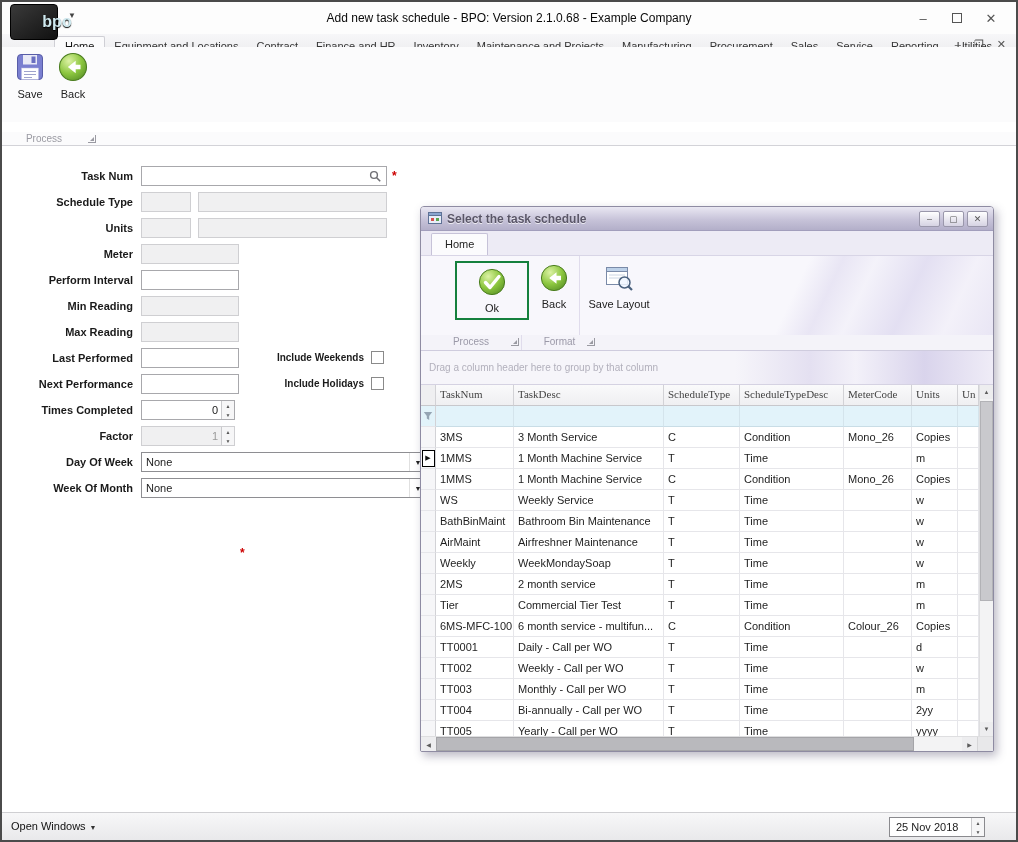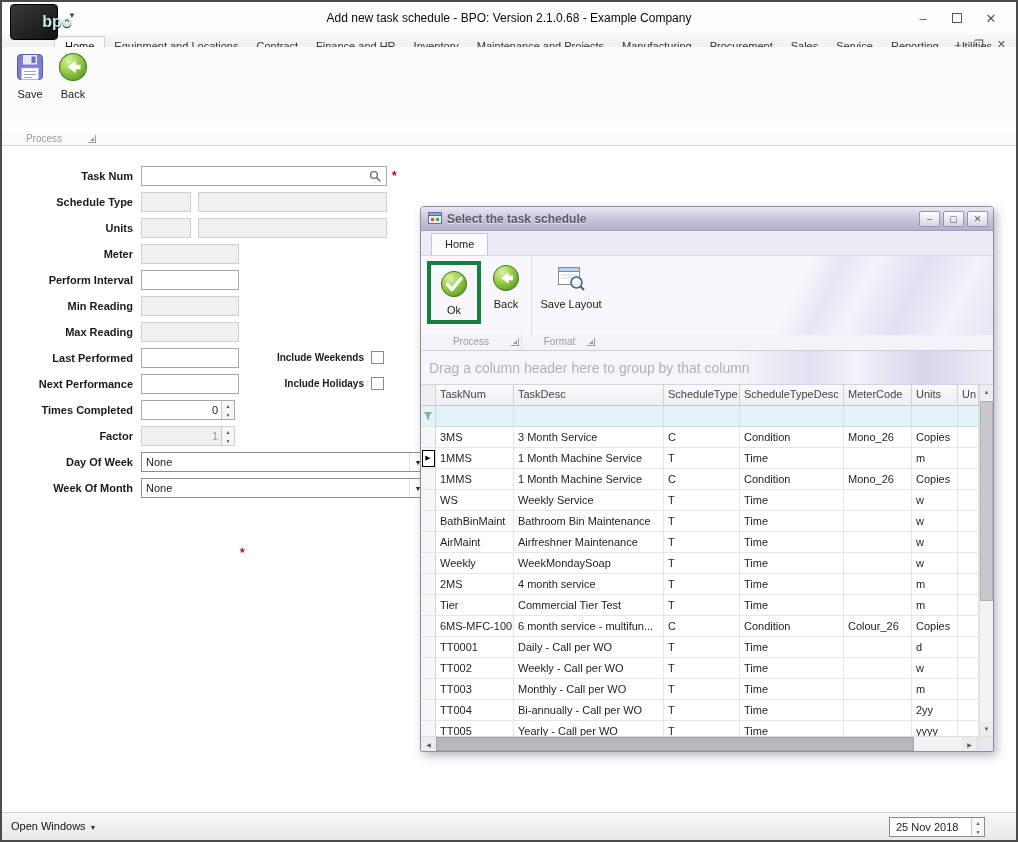--- a/index.html
+++ b/index.html
@@ -58,33 +58,33 @@
   .dlg-titlebar { height: 24px; background: linear-gradient(#e9e7f2,#c7c3d9 55%,#b3afc9); border-radius: 3px 3px 0 0; display: flex; align-items: center; padding: 0 5px 0 7px; border-bottom: 1px solid #a29ebc; }
   .dlg-title { flex: 1; font-size: 12px; font-weight: bold; color: #5a5668; text-shadow: 0 1px 0 rgba(255,255,255,.7); padding-left: 5px; }
   .dlg-btn { width: 21px; height: 16px; border: 1px solid #9a97ab; border-radius: 2px; background: linear-gradient(#ffffff,#d6d3e3); font-size: 9px; color: #555; display: inline-flex; align-items: center; justify-content: center; margin-left: 3px; cursor: default; }
   .dlg-tabrow { height: 24px; background: #edebf5; display: flex; align-items: flex-end; padding-left: 10px; }
   .dlg-tab { background: #fbfbfd; border: 1px solid #c6c2d8; border-bottom: none; border-radius: 2px 2px 0 0; font-size: 11px; color: #222; padding: 4px 13px 5px; cursor: default; }
   .dlg-toolbar { height: 80px; background: #f8f7fc; border-top: 1px solid #d8d5e6; position: relative; display: flex; overflow: hidden; }
   .dlg-toolbar:after { content: ""; position: absolute; right: 0; top: 0; bottom: 0; width: 300px; background: linear-gradient(115deg, rgba(255,255,255,0) 0 35%, #dcd7ee 45%, #f0eef8 55%, #d2ccea 70%, #efecf7 85%, #dcd7ee 100%); opacity: .55; pointer-events: none; }
   .dlg-group { display: flex; align-items: flex-start; padding: 5px 4px 0 6px; position: relative; }
   .dlg-group + .dlg-group { border-left: 1px solid #e0dcec; }
   .dlg-bigbtn { display: flex; flex-direction: column; align-items: center; gap: 4px; font-size: 11px; color: #222; width: 42px; padding-top: 3px; cursor: default; }
-  .okwrap { border: 4px solid #15803d; padding: 2px 2px 4px; margin-right: 4px; }
+  .okwrap { border: 2px solid #15803d; padding: 2px 14px 4px; margin-right: 4px; margin-left: 28px; }
   .dlg-grouplabels { height: 16px; background: #f4f3f9; display: flex; border-bottom: 1px solid #cfccde; }
   .dlg-gl { position: relative; text-align: center; font-size: 10px; color: #9b99a8; line-height: 14px; }
   .dlg-gl .launcher { left: auto; right: 2px; top: 3px; }
   .gl1 { width: 100px; } .gl2 { width: 76px; border-left: 1px solid #e0dcec; }
 
   
   .grid { flex: 1; display: flex; flex-direction: column; background: #fff; overflow: hidden; border-radius: 0 0 2px 2px; }
-  .groupby { height: 34px; flex: none; background: linear-gradient(to right, #f6f5fa 0 55%, #e4e0f1 68%, #f3f1f9 76%, #d9d4ec 88%, #efecf7 100%); border-bottom: 1px solid #d5d2e2; display: flex; align-items: center; padding-left: 8px; font-size: 14px; color: #b2b0bc; }
+  .groupby { height: 34px; flex: none; background: linear-gradient(to right, #f6f5fa 0 55%, #e4e0f1 68%, #f3f1f9 76%, #d9d4ec 88%, #efecf7 100%); border-bottom: 1px solid #d5d2e2; display: flex; align-items: center; padding-left: 8px; font-size: 10px; color: #b2b0bc; }
   .grid-main { flex: 1; display: flex; overflow: hidden; }
   .grid-cols { flex: 1; display: flex; flex-direction: column; overflow: hidden; }
   .gcell { flex: none; overflow: hidden; white-space: nowrap; }
-  .ghead { display: flex; height: 21px; flex: none; background: #fef9c3; }
+  .ghead { display: flex; height: 21px; flex: none; background: #fef9c3; font-family: Liberation Serif, serif; }
   .hcell { font-size: 11px; color: #444; padding: 3px 4px 0; border-right: 1px solid #d2d2d6; border-bottom: 1px solid #c8c8cc; background: linear-gradient(#fafafb,#efeff1); cursor: default; }
   .gfilter { display: flex; height: 21px; flex: none; background: #e2f3fa; }
   .fcell { border-right: 1px solid #d4e4ec; border-bottom: 1px solid #c9dde6; background: #e2f3fa; cursor: default; }
   .gbody { flex: 1; overflow: hidden; }
   .grow { display: flex; height: 21px; background: #fff; cursor: default; }
   .dcell { font-size: 11px; color: #1e1e1e; padding: 4px 4px 0; border-right: 1px solid #e6e6ea; border-bottom: 1px solid #e6e6ea; }
   .indcell { width: 15px; background: #f6f6f8; border-right: 1px solid #d2d2d6; border-bottom: 1px solid #e6e6ea; display: flex; align-items: center; justify-content: center; }
   .hind { background: #efeff1; border-bottom: 1px solid #c8c8cc; }
   .curbox { border: 1px solid #000; width: 13px; height: 17px; display: flex; align-items: center; justify-content: center; font-size: 7px; color: #111; background: #fff; }
   .c-num { width: 78px; } .c-desc { width: 150px; } .c-type { width: 76px; } .c-typedesc { width: 104px; } .c-meter { width: 68px; } .c-units { width: 46px; } .c-un { flex: 1 1 auto; min-width: 14px; }
@@ -464,21 +464,21 @@
                 <div class="gcell dcell c-desc">WeekMondaySoap</div>
                 <div class="gcell dcell c-type">T</div>
                 <div class="gcell dcell c-typedesc">Time</div>
                 <div class="gcell dcell c-meter"></div>
                 <div class="gcell dcell c-units">w</div>
                 <div class="gcell dcell c-un"></div>
               </div>
               <div class="grow">
                 <div class="gcell indcell"></div>
                 <div class="gcell dcell c-num">2MS</div>
-                <div class="gcell dcell c-desc">4 month service</div>
+                <div class="gcell dcell c-desc">2 month service</div>
                 <div class="gcell dcell c-type">T</div>
                 <div class="gcell dcell c-typedesc">Time</div>
                 <div class="gcell dcell c-meter"></div>
                 <div class="gcell dcell c-units">m</div>
                 <div class="gcell dcell c-un"></div>
               </div>
               <div class="grow">
                 <div class="gcell indcell"></div>
                 <div class="gcell dcell c-num">Tier</div>
                 <div class="gcell dcell c-desc">Commercial Tier Test</div>

